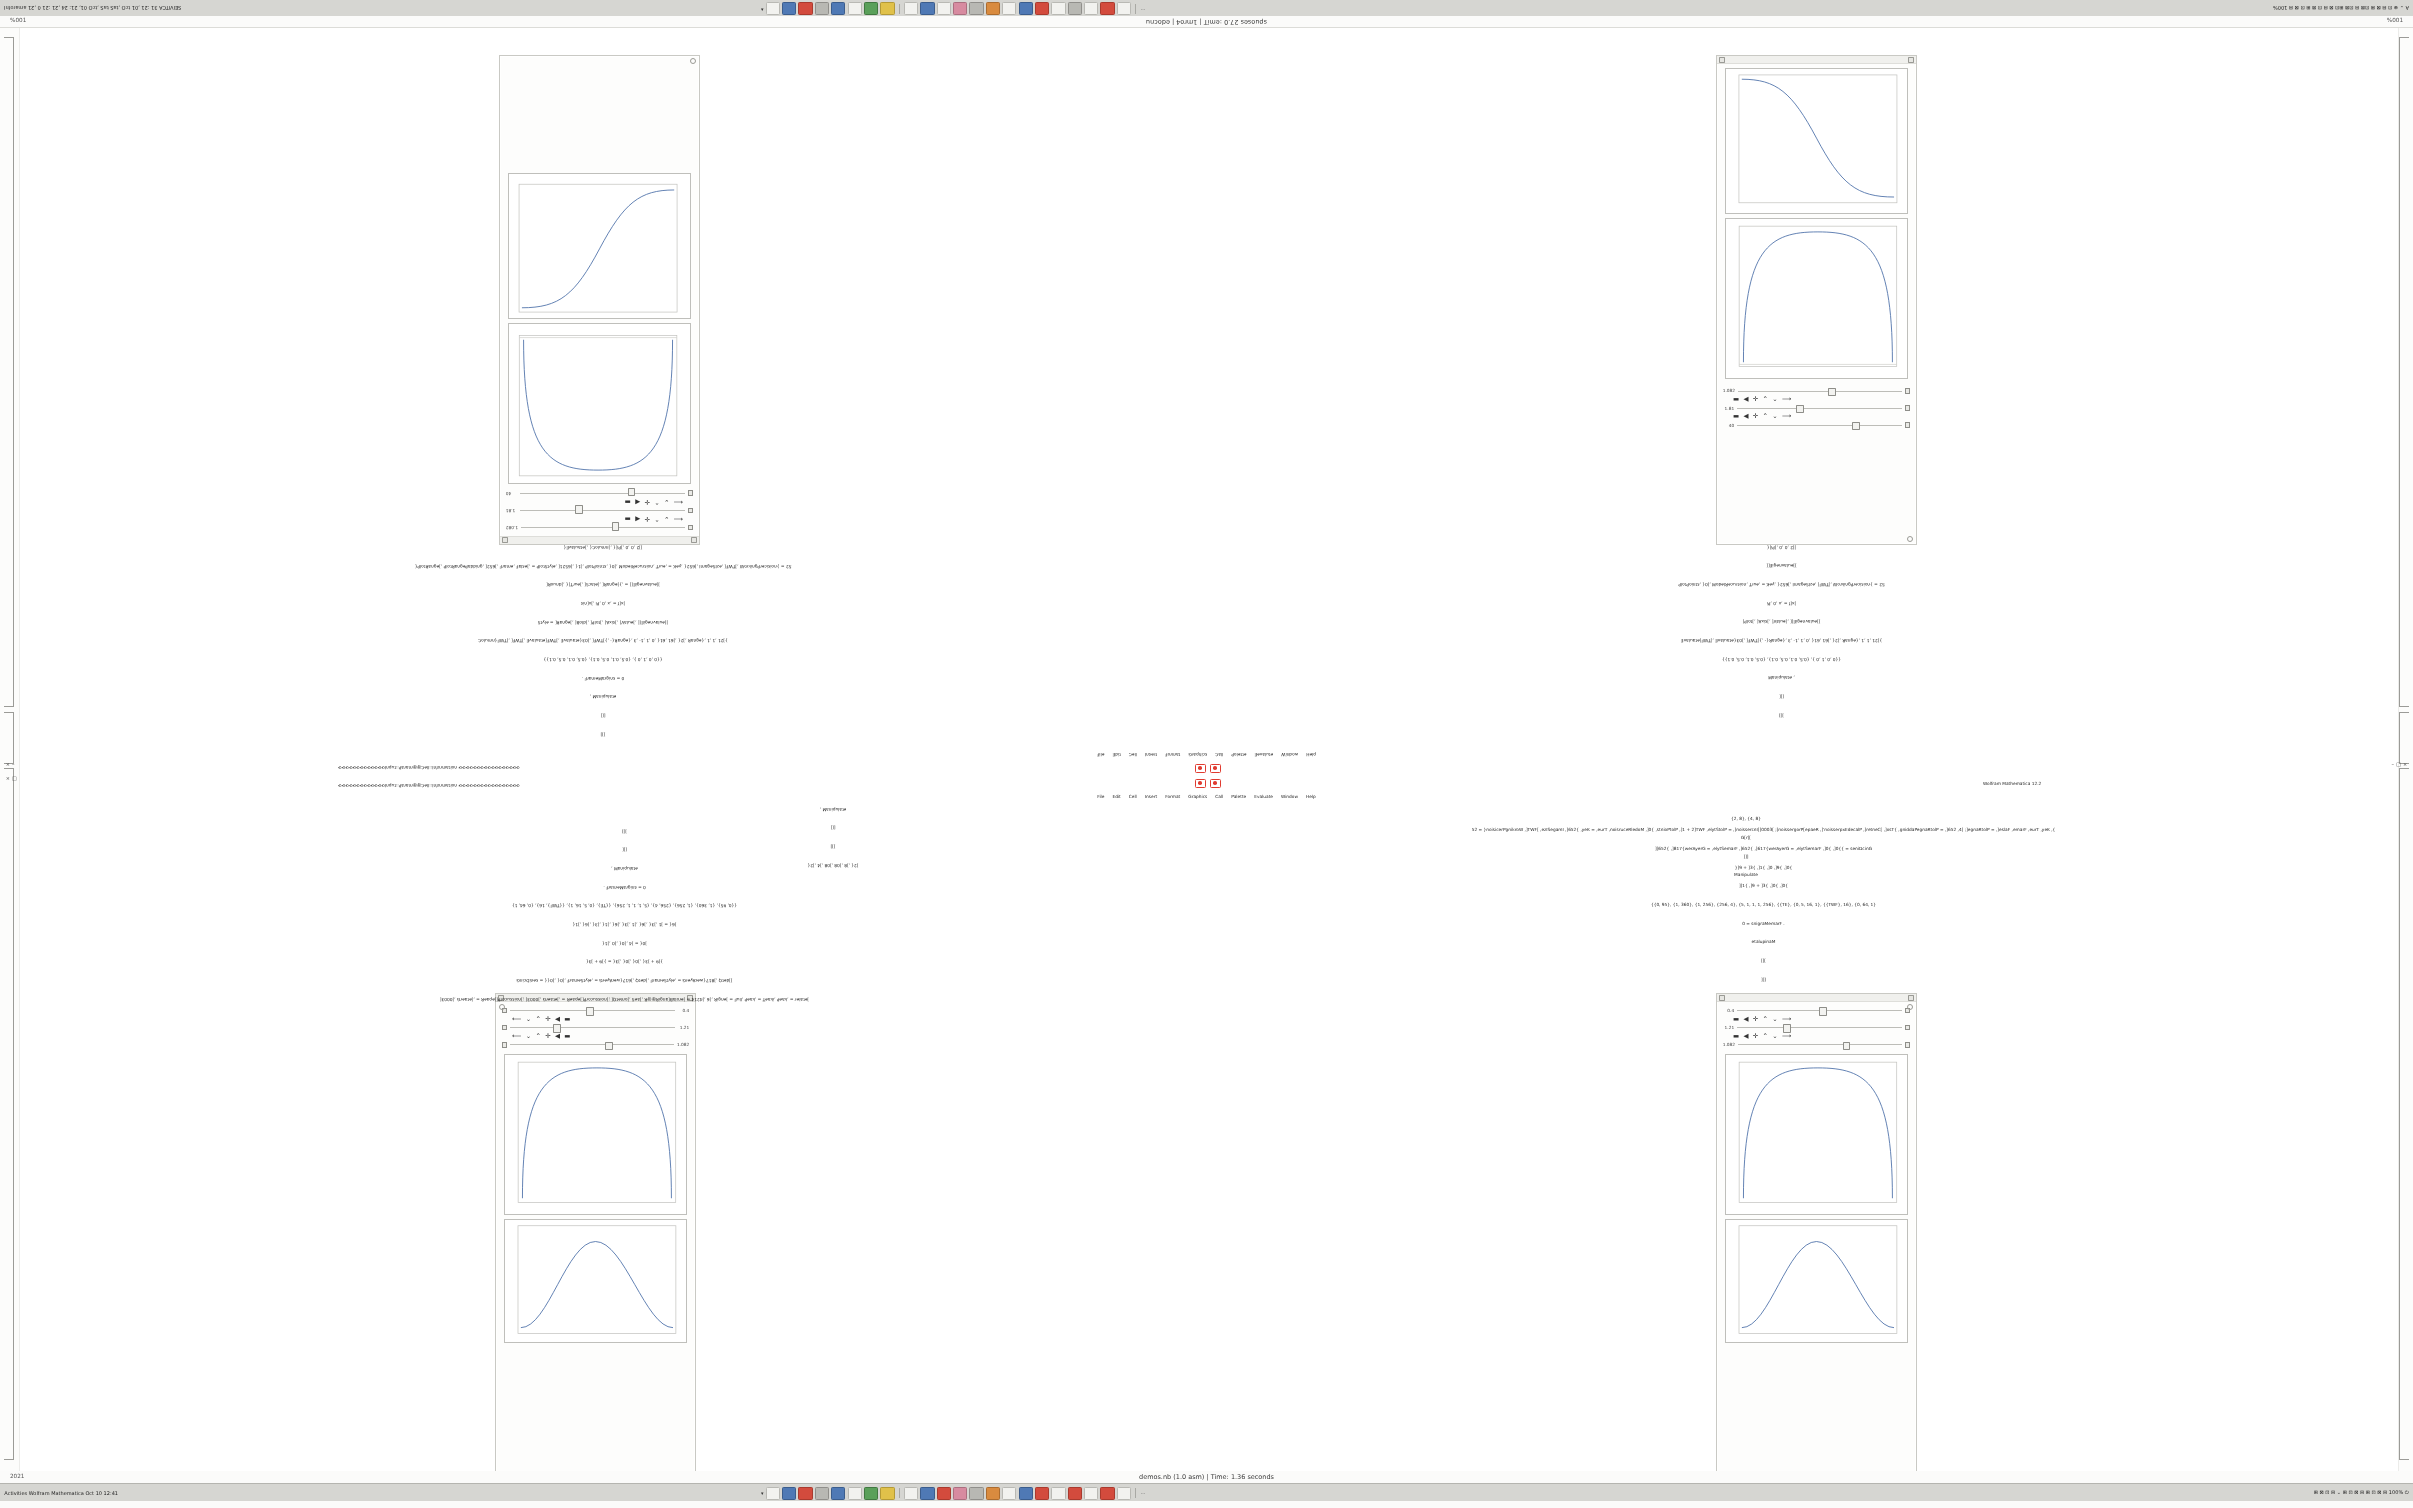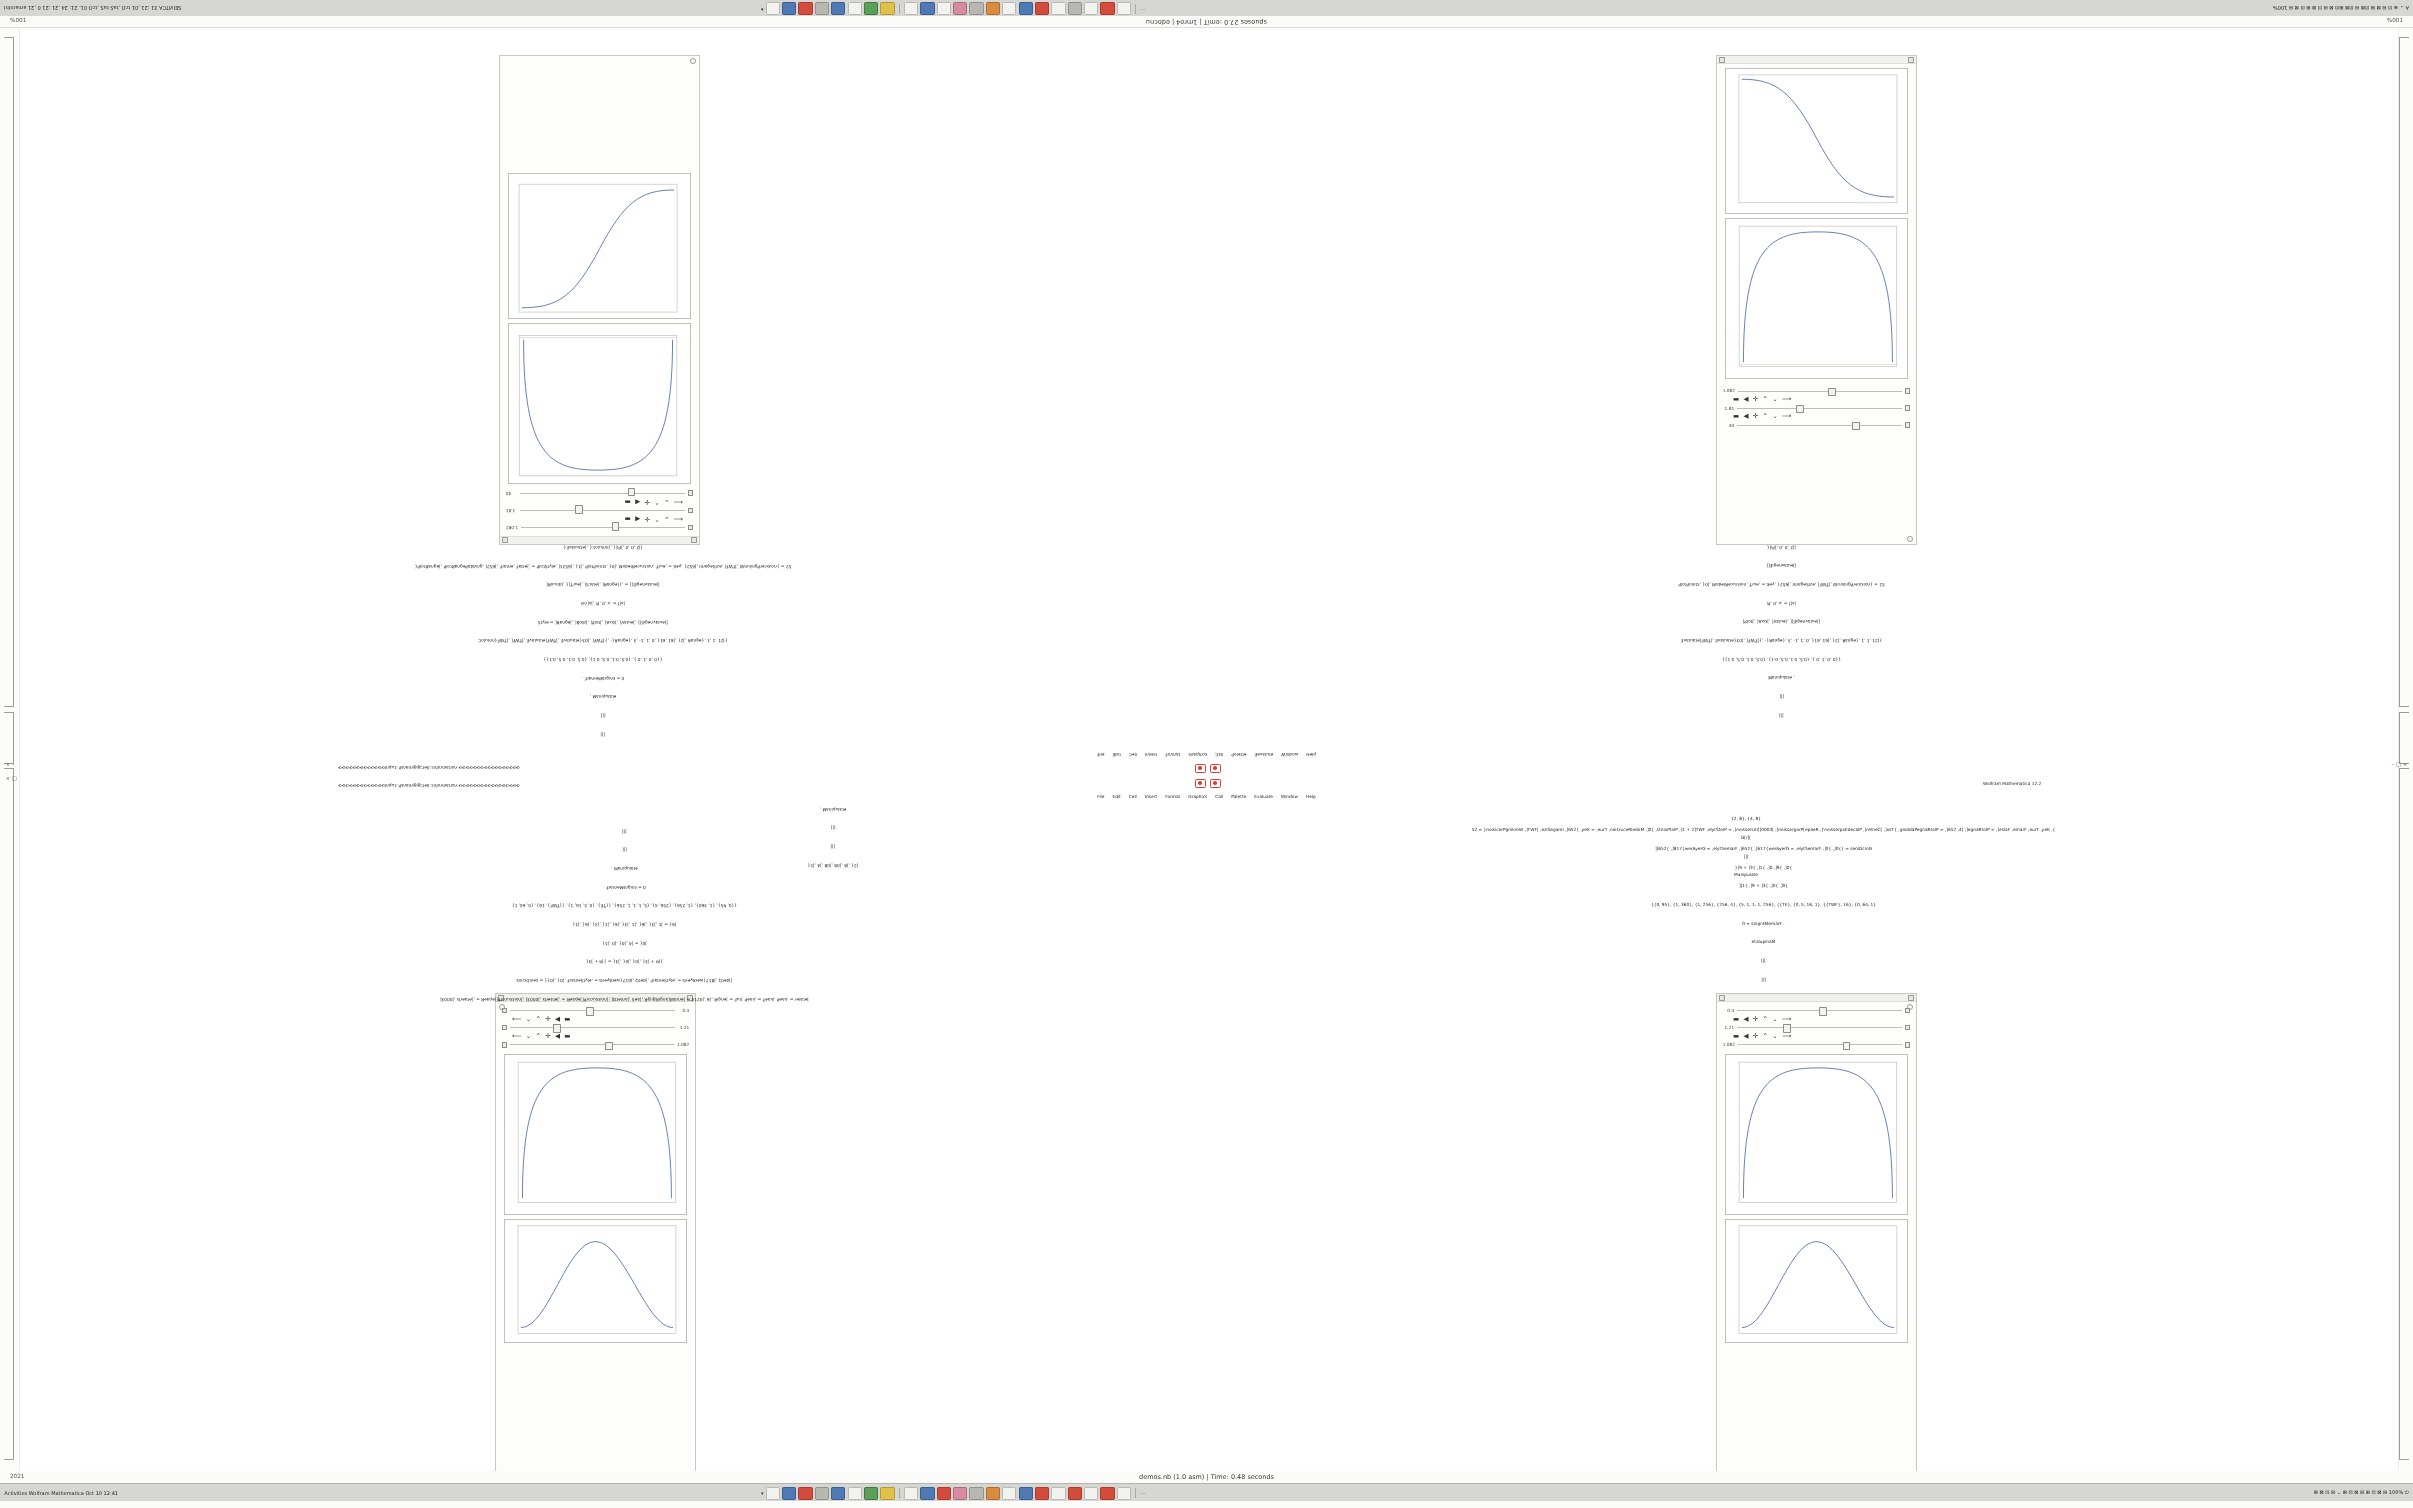--- a/index.html
+++ b/index.html
@@ -494,21 +494,21 @@
       <span>□</span>
     </div>
     <div class="winbtns" style="right:5.7px;top:733px;">
       <span>–</span>
       <span>□</span>
       <span>×</span>
     </div>
   </div>
 
   <div style="position:absolute;left:0;top:1471px;width:2413px;height:11.5px;display:flex;align-items:center;justify-content:center;font-size:6.5px;color:#3b3b3b;background:#fbfbfa;">
-    <span>demos.nb (1.0 asm) | Time: 0.48 seconds</span>
+    <span>demos.nb (1.0 asm) | Time: 1.36 seconds</span>
   </div>
   <div style="position:absolute;left:10px;top:1473px;font-size:5.7px;color:#555;">2021</div>
 
   <div class="sysbar bottom">
     <div class="menu">
       <span>Activities   Wolfram Mathematica   Oct 10  12:41</span>
     </div>
     <div class="launcher" style="top:2.9px;">
       <span style="font-size:5px;color:#333;">▾</span>
       <span class="ic wht"></span>

